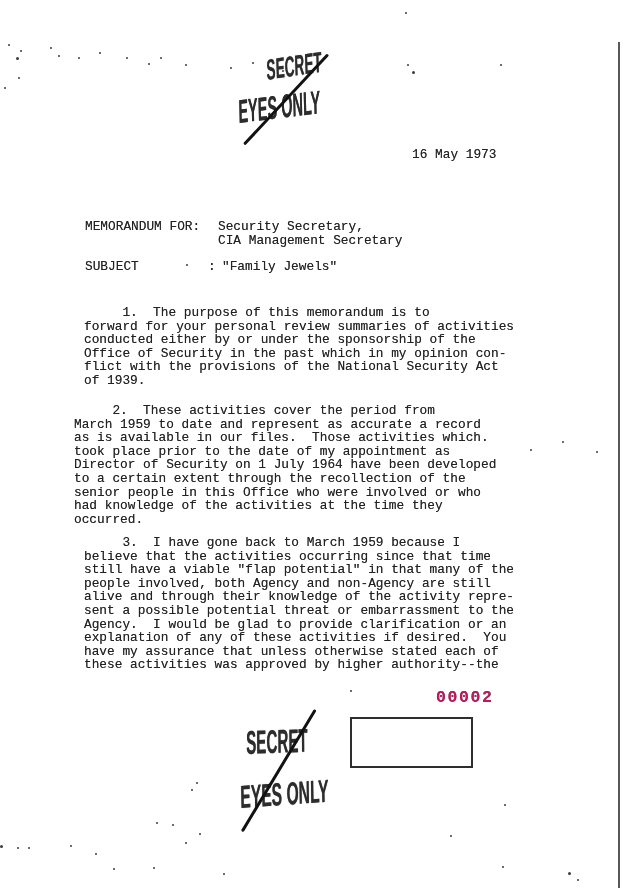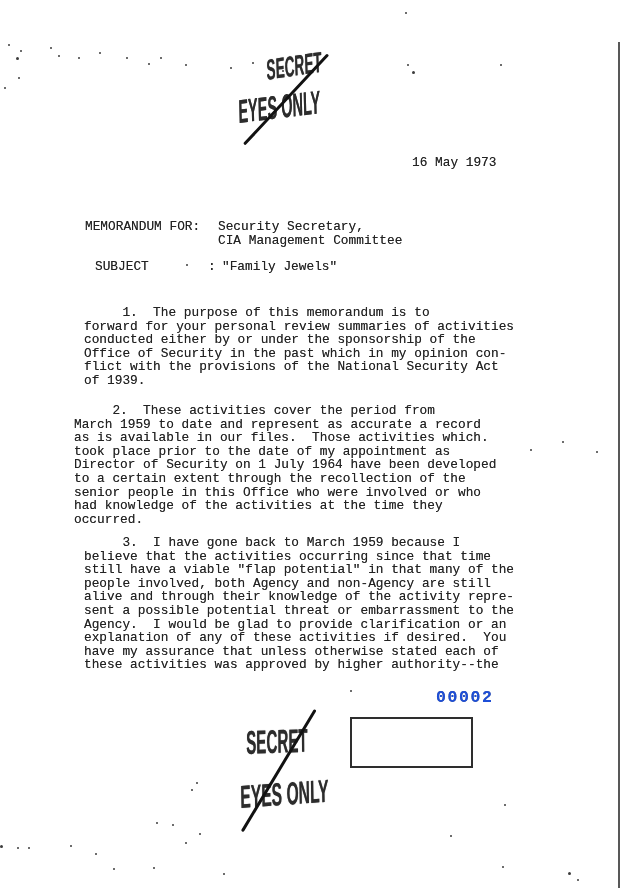--- a/index.html
+++ b/index.html
@@ -16,21 +16,21 @@
     font-family: "Liberation Mono", "DejaVu Sans Mono", monospace;
     font-size: 12.8px;
     line-height: 13.6px;
     color: #232323;
     white-space: pre;
     letter-spacing: 0;
     text-shadow: 0 0 0.5px rgba(30,30,30,0.6);
     margin: 0;
   }
   .mori { font-size: 14.6px; color: #2a2a2a; }
-  .pagenum { font-size: 16.5px; letter-spacing: 1.6px; color: #1d4ed8; font-weight: bold; }
+  .pagenum { font-size: 16.5px; letter-spacing: 1.6px; color: #be185d; font-weight: bold; }
   .stamp {
     position: absolute;
     font-family: "Liberation Sans", "DejaVu Sans", sans-serif;
     font-weight: bold;
     color: #161616;
     white-space: nowrap;
     transform-origin: left top;
     opacity: 0.9;
     text-shadow: 0 0 1px rgba(25,25,25,0.75);
     -webkit-mask-image:
@@ -81,27 +81,27 @@
 </head>
 <body>
 
 <div class="page">
 
 
   <div class="stamp stamp-secret-top">SECRET</div>
   <div class="stamp stamp-eyes-top">EYES ONLY</div>
   <div class="strike strike-top"></div>
 
-  <div class="type" style="left:412px; top:156px;">16 May 1973</div>
+  <div class="type" style="left:412px; top:148px;">16 May 1973</div>
 
   <div class="type" style="left:85px; top:220px;">MEMORANDUM FOR:</div>
   <div class="type" style="left:218px; top:220px;">Security Secretary,</div>
-  <div class="type" style="left:218px; top:234px;">CIA Management Committee</div>
+  <div class="type" style="left:218px; top:234px;">CIA Management Secretary</div>
 
-  <div class="type" style="left:95px; top:260px;">SUBJECT</div>
+  <div class="type" style="left:85px; top:260px;">SUBJECT</div>
   <div class="type" style="left:208px; top:260px;">:</div>
   <div class="type" style="left:222px; top:260px;">"Family Jewels"</div>
 
   <div class="type" style="left:84px; top:306px;">     1.  The purpose of this memorandum is to
 forward for your personal review summaries of activities
 conducted either by or under the sponsorship of the
 Office of Security in the past which in my opinion con-
 flict with the provisions of the National Security Act
 of 1939.</div>
   <div class="type" style="left:74px; top:404px;">     2.  These activities cover the period from

